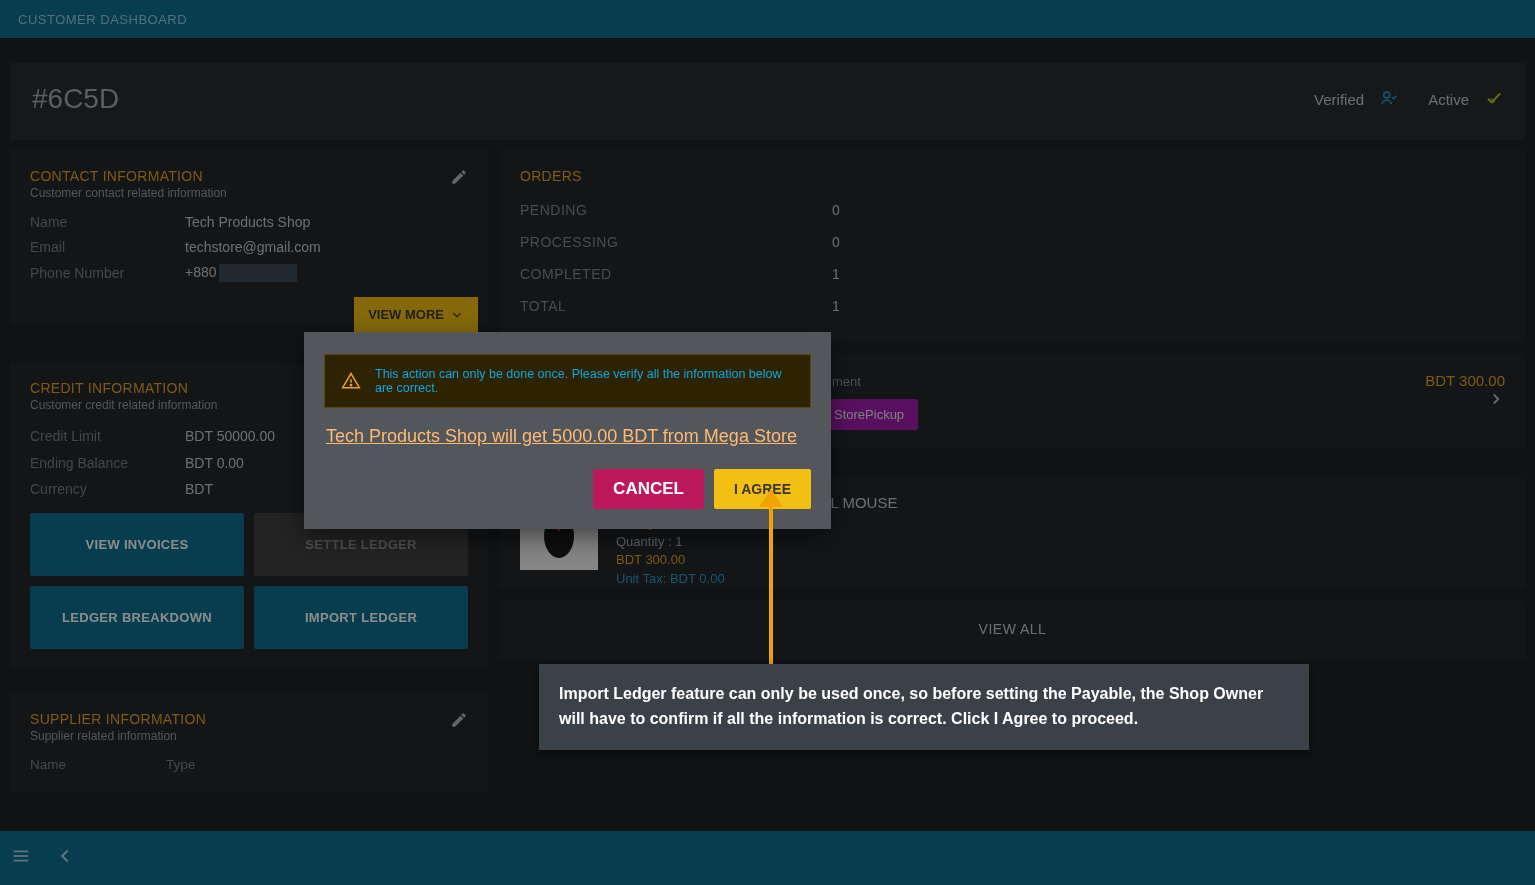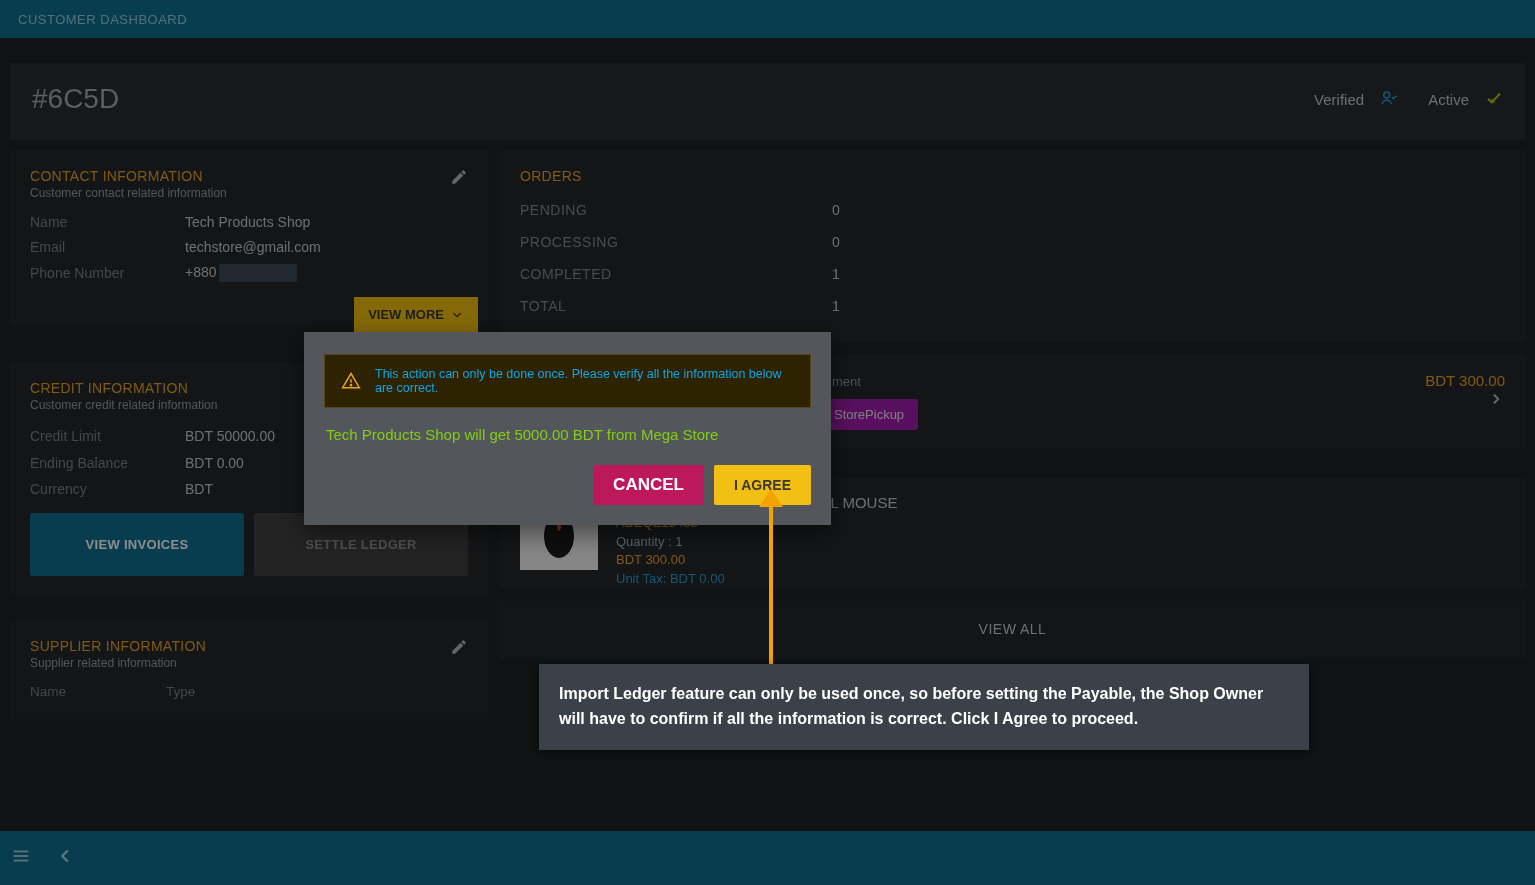--- a/index.html
+++ b/index.html
@@ -69,21 +69,21 @@
   .product-tax { color:#2d9cd0; font-size:13px; }
   
   .view-all { background:#24272b; text-align:center; padding:20px 0 22px 0; color:#c7c9cc; font-size:14px; letter-spacing:0.5px; }
   
   
   .overlay { position:fixed; inset:0; background:rgba(0,0,0,0.45); z-index:100; }
   .modal { position:fixed; z-index:110; left:304px; top:332px; width:527px; background:#53575b; padding:22px 20px 20px 20px; box-shadow:0 8px 24px rgba(0,0,0,0.5); }
   .warn-box { background:#2e2301; border:1px solid #5b480c; padding:12px 16px; display:flex; gap:14px; align-items:center; }
   .warn-box svg { width:20px; height:20px; flex:none; }
   .warn-text { color:#0ea5e9; font-size:12.5px; }
-  .modal-msg { color:#84cc16; font-size:15px; margin:18px 0 22px 2px; }
+  .modal-msg { color:#fdba74; font-size:18px; margin:18px 0 22px 2px;text-decoration:underline; }
   .modal-btns { display:flex; justify-content:flex-end; gap:10px; }
   .btn-cancel { background:#be185d; color:#fff; border:none; padding:10px 20px; font-size:17px; font-weight:600; border-radius:2px; cursor:pointer; }
   .btn-agree { background:#f2c012; color:#3a3730; border:none; padding:10px 20px; font-size:14px; font-weight:600; border-radius:2px; cursor:pointer; }
   
   
   .arrow { position:fixed; z-index:120; left:768px; top:497px; width:6px; height:193px; pointer-events:none; }
   .arrow-head { position:absolute; top:-8px; left:-9px; width:0; height:0; border-left:12px solid transparent; border-right:12px solid transparent; border-bottom:18px solid #f2a300; }
   .arrow-line { width:4px; height:100%; background:#f2a300; margin-left:1px; }
   .callout { position:fixed; z-index:120; left:539px; top:664px; width:770px; background:#3b4148; box-shadow:0 3px 10px rgba(0,0,0,0.5); color:#fff; font-size:16px; font-weight:600; line-height:1.55; padding:18px 20px; }
   
@@ -171,20 +171,24 @@
           <span class="k">Ending Balance</span>
           <span class="v">BDT 0.00</span>
         </div>
         <div class="credit-row">
           <span class="k">Currency</span>
           <span class="v">BDT</span>
         </div>
         <div class="btn-row">
           <button class="pill-btn">VIEW INVOICES</button>
           <button class="pill-btn disabled">SETTLE LEDGER</button>
+        </div>
+        <div class="btn-row2">
+          <button class="pill-btn">LEDGER BREAKDOWN</button>
+          <button class="pill-btn">IMPORT LEDGER</button>
         </div>
       </div>
 
       <div class="card">
         <div class="card-title">SUPPLIER INFORMATION</div>
         <div class="card-sub">Supplier related information</div>
         <span class="edit-icon">
           <svg viewBox="0 0 24 24" fill="#b8bbbe">
               <path d="M3 17.25V21h3.75L17.81 9.94l-3.75-3.75L3 17.25zM20.71 7.04a1 1 0 000-1.41l-2.34-2.34a1 1 0 00-1.41 0l-1.83 1.83 3.75 3.75 1.83-1.83z"></path>
             </svg>

